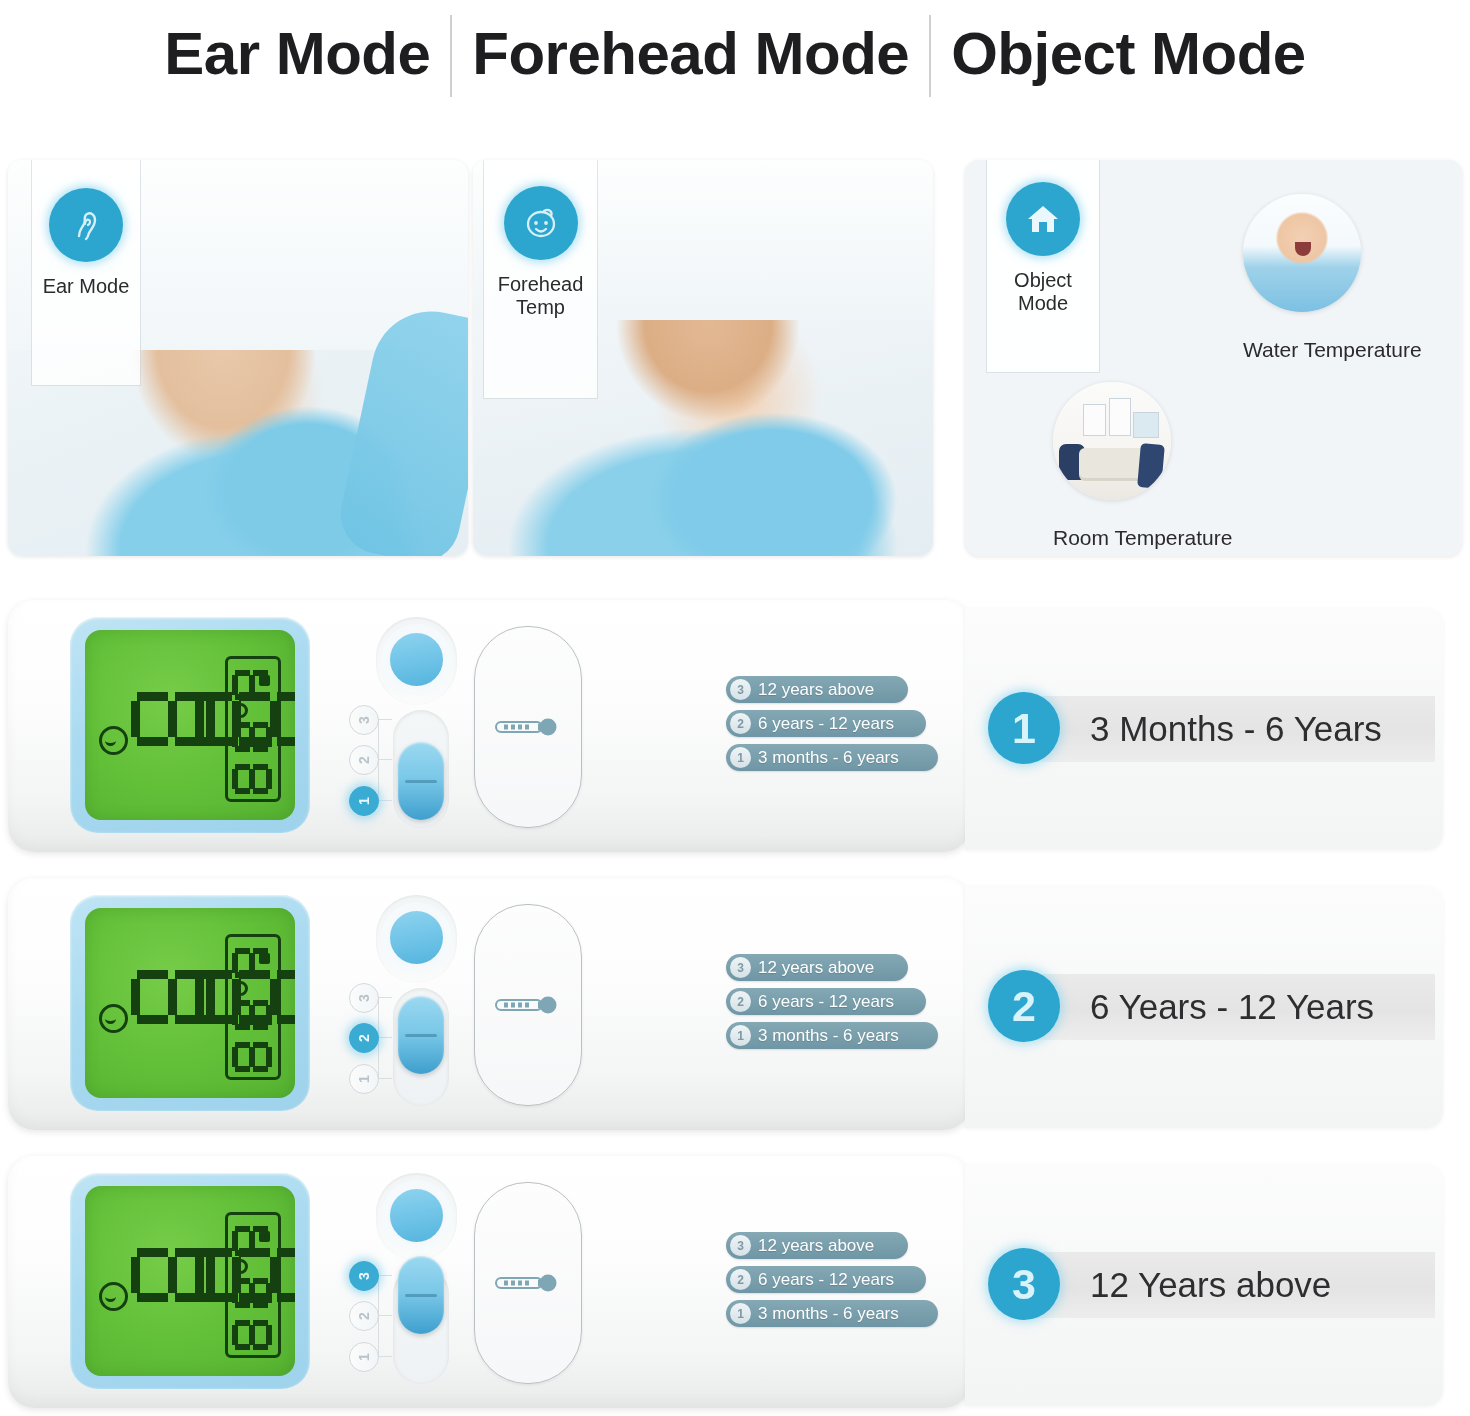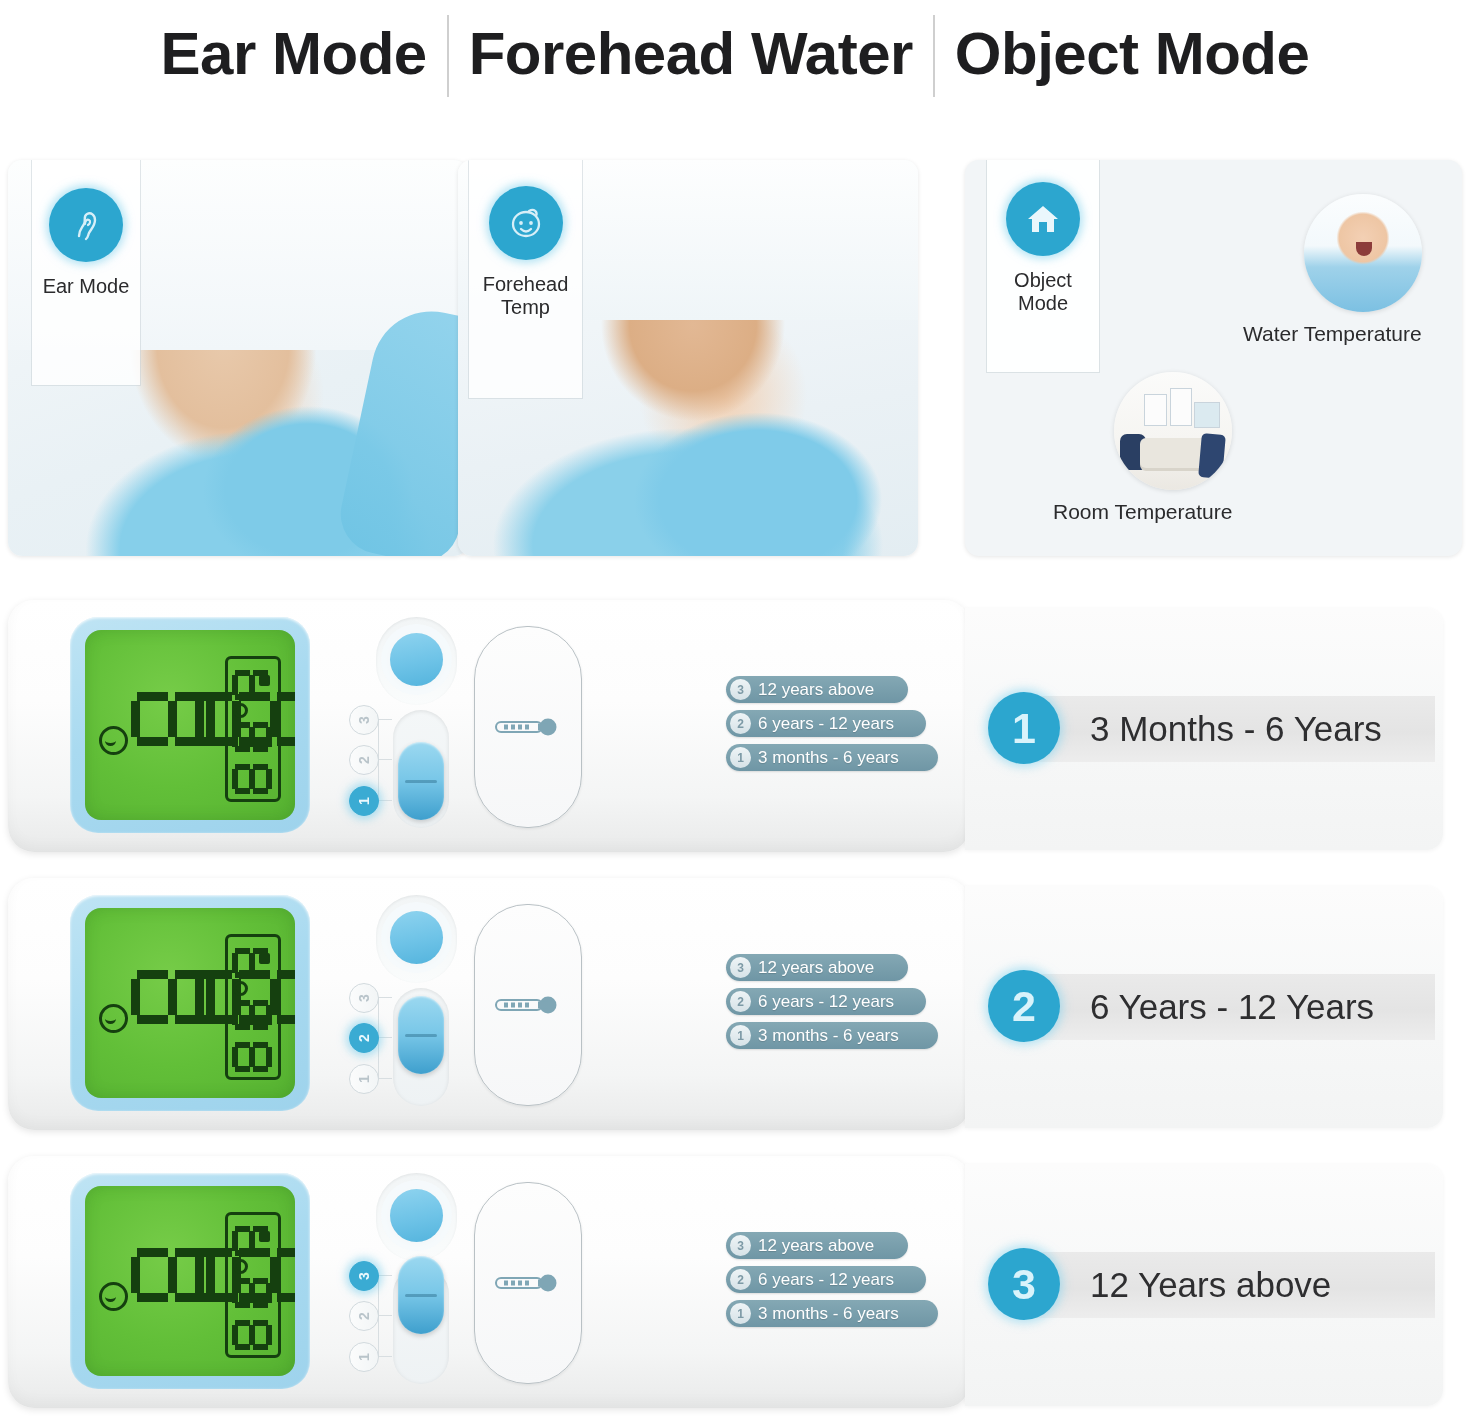--- a/index.html
+++ b/index.html
@@ -30,21 +30,21 @@
 
   
   .panels{
     position:absolute;left:0;top:160px;width:1470px;height:405px;
   }
   .panel{
     position:absolute;top:0;height:396px;border-radius:14px;overflow:hidden;
     box-shadow:0 1px 4px rgba(0,0,0,.10);
   }
   .panel-ear{left:8px;width:460px;}
-  .panel-fore{left:458px;width:460px;}
+  .panel-fore{left:473px;width:460px;}
   .panel-obj{left:965px;width:497px;background:#f2f5f7;}
 
   
   .photo{position:absolute;inset:0;}
   .photo-ear{
     background:
       radial-gradient(ellipse 150px 120px at 300px 330px, #7ecbe8 0%, #7ecbe8 55%, rgba(126,203,232,0) 70%),
       radial-gradient(ellipse 230px 160px at 250px 390px, #86cfea 0%, #86cfea 60%, rgba(134,207,234,0) 75%),
       radial-gradient(ellipse 120px 150px at 215px 185px, #e8c9ab 0%, #e3bf9d 55%, rgba(227,191,157,0) 78%),
       radial-gradient(ellipse 95px 115px at 240px 235px, #f0cdae 0%, rgba(240,205,174,0) 80%),
@@ -88,28 +88,28 @@
     background:#2ca6cf;
     display:flex;align-items:center;justify-content:center;
     box-shadow:0 0 9px 3px rgba(120,205,235,.55);
   }
   .badge-label{
     margin-top:13px;font-size:20px;color:#2b2b2d;text-align:center;
     line-height:1.16;font-family:"Liberation Sans", sans-serif;
   }
 
   
-  .thumb{position:absolute;display:flex;flex-direction:column;align-items:flex-end;}
+  .thumb{position:absolute;display:flex;flex-direction:column;align-items:flex-start;gap:16px;}
   .thumb-circle{
     width:118px;height:118px;border-radius:50%;overflow:hidden;
     box-shadow:0 1px 5px rgba(0,0,0,.12);position:relative;
   }
   .thumb-label{margin-top:10px;font-size:21px;color:#2b2b2d;white-space:nowrap;}
   .th-water{left:278px;top:34px;}
-  .th-room{left:88px;top:212px;}
+  .th-room{left:88px;top:222px;}
   .th-milk{left:290px;top:223px;}
 
   .img-water{
     background:
       radial-gradient(circle 34px at 59px 44px,#f3d0b4 0%,#eec6a4 70%,rgba(238,198,164,0) 78%),
       linear-gradient(180deg,#fbfdfe 0%,#f3f9fc 44%,#9fd2ea 62%,#7cc0e2 100%);
   }
   .img-water .mouth{
     position:absolute;left:52px;top:48px;width:16px;height:14px;
     background:#8c3c3a;border-radius:0 0 10px 10px;
@@ -326,21 +326,21 @@
   .pill.w2{width:196px;}
   .pill.w3{width:208px;}
 </style>
 </head>
 <body>
 
 <div class="header">
   <div class="header-inner">
     <div class="mode-title">Ear Mode</div>
     <div class="title-divider"></div>
-    <div class="mode-title">Forehead Water</div>
+    <div class="mode-title">Forehead Mode</div>
     <div class="title-divider"></div>
     <div class="mode-title">Object Mode</div>
   </div>
 </div>
 
 <div class="panels">
 
   <div class="panel panel-ear">
     <div class="photo photo-ear">
       <div class="pillow"></div>

